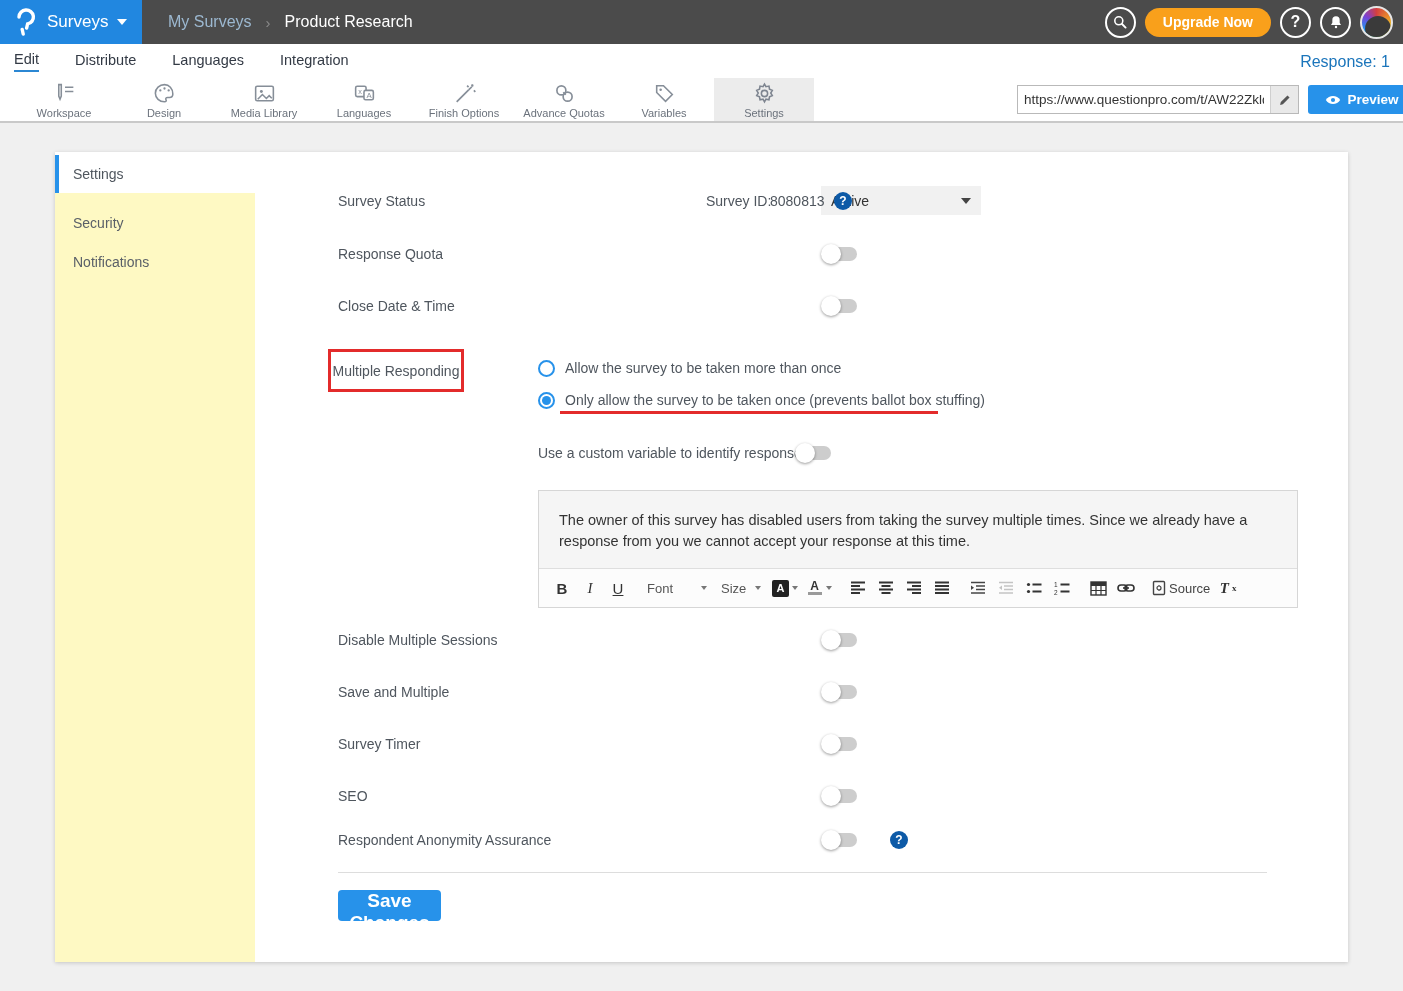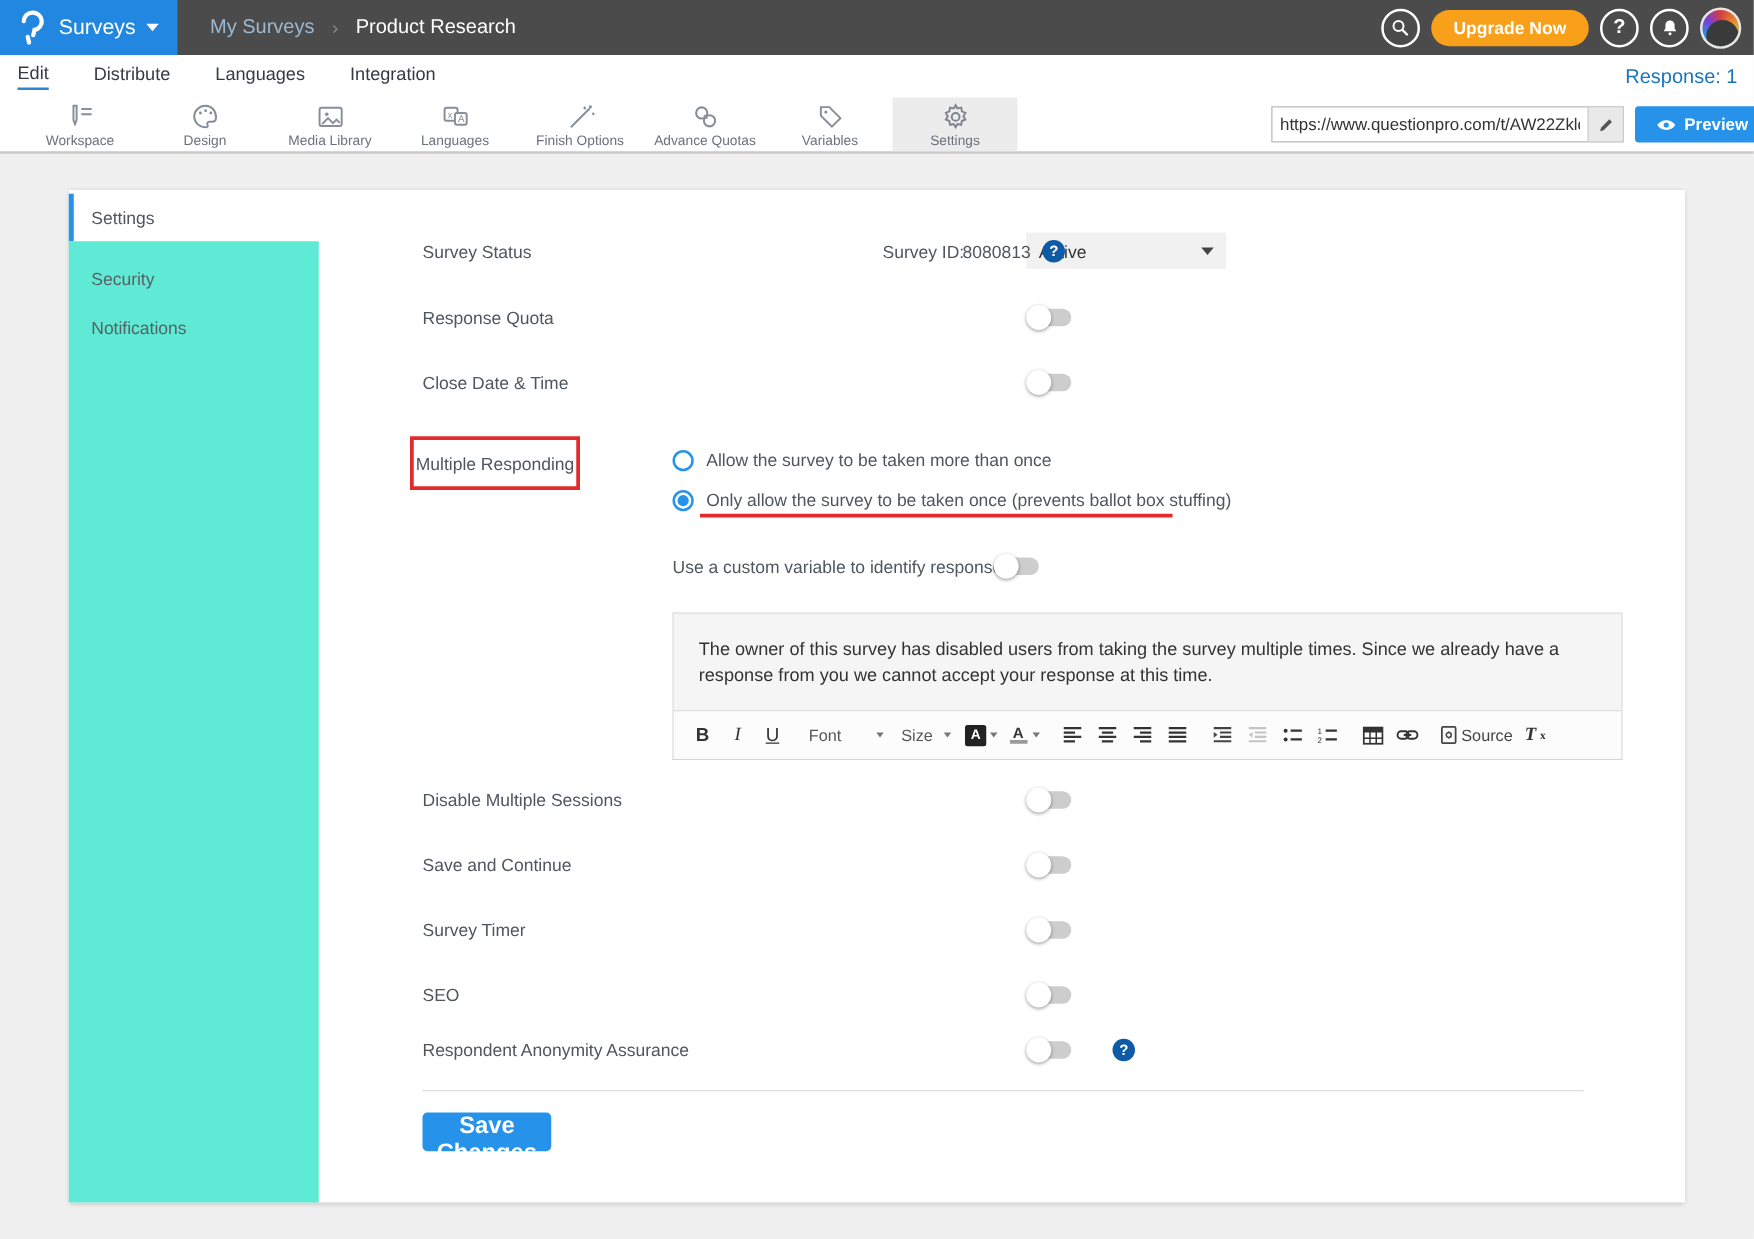--- a/index.html
+++ b/index.html
@@ -53,21 +53,21 @@
   .preview-btn { position:absolute; left:1308px; top:7px; width:108px; height:29px; background:#2792ea;
     border:none; border-radius:3px; color:#fff; font-size:13.5px; font-weight:bold; cursor:pointer;
     display:flex; align-items:center; justify-content:center; gap:6px; font-family:"Liberation Sans",sans-serif; }
 
   
   .panel { position:absolute; left:55px; top:152px; width:1293px; height:810px; background:#fff;
     box-shadow:0 1px 4px rgba(0,0,0,.18); }
   .side-active { position:absolute; left:0; top:3px; width:200px; height:38px; background:#fff;
     border-left:4px solid #2792ea; display:flex; align-items:center; cursor:pointer; }
   .side-active span { margin-left:14px; font-size:14px; color:#4f565e; }
-  .side-gray { position:absolute; left:0; top:41px; width:200px; height:769px; background:#5eead4; }
+  .side-gray { position:absolute; left:0; top:41px; width:200px; height:769px; background:#fef9c3; }
   .side-item { height:39px; display:flex; align-items:center; cursor:pointer; }
   .side-item span { margin-left:18px; font-size:14px; color:#5a6068; }
   .side-item:first-child { margin-top:10px; }
 
   .lbl { font-size:14px; color:#4f565e; }
 
   
   .toggle { position:relative; width:34px; height:14px; background:#cdcdcd; border-radius:8px;
     cursor:pointer; display:inline-block; }
   .toggle::before { content:""; position:absolute; left:-2px; top:-3px; width:20px; height:20px;
@@ -412,21 +412,21 @@
           <sub>x</sub>
       </span>
     </div>
   </div>
 
   <div class="row" style="top:478px; height:20px; width:700px;">
     <span class="lbl">Disable Multiple Sessions</span>
     <span class="toggle" style="position:absolute; left:485px;"></span>
   </div>
   <div class="row" style="top:530px; height:20px; width:700px;">
-    <span class="lbl">Save and Continue</span>
+    <span class="lbl">Save and Multiple</span>
     <span class="toggle" style="position:absolute; left:485px;"></span>
   </div>
   <div class="row" style="top:582px; height:20px; width:700px;">
     <span class="lbl">Survey Timer</span>
     <span class="toggle" style="position:absolute; left:485px;"></span>
   </div>
   <div class="row" style="top:634px; height:20px; width:700px;">
     <span class="lbl">SEO</span>
     <span class="toggle" style="position:absolute; left:485px;"></span>
   </div>

